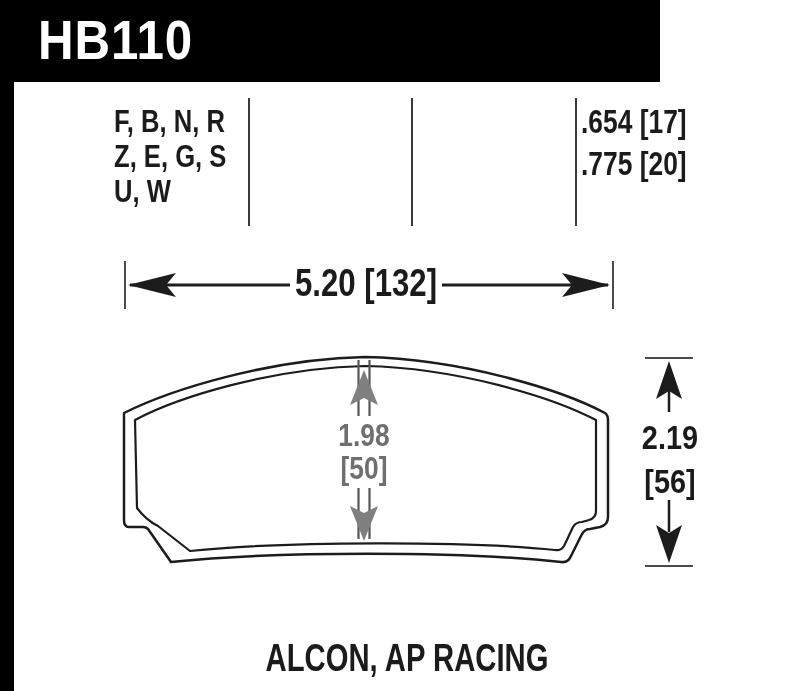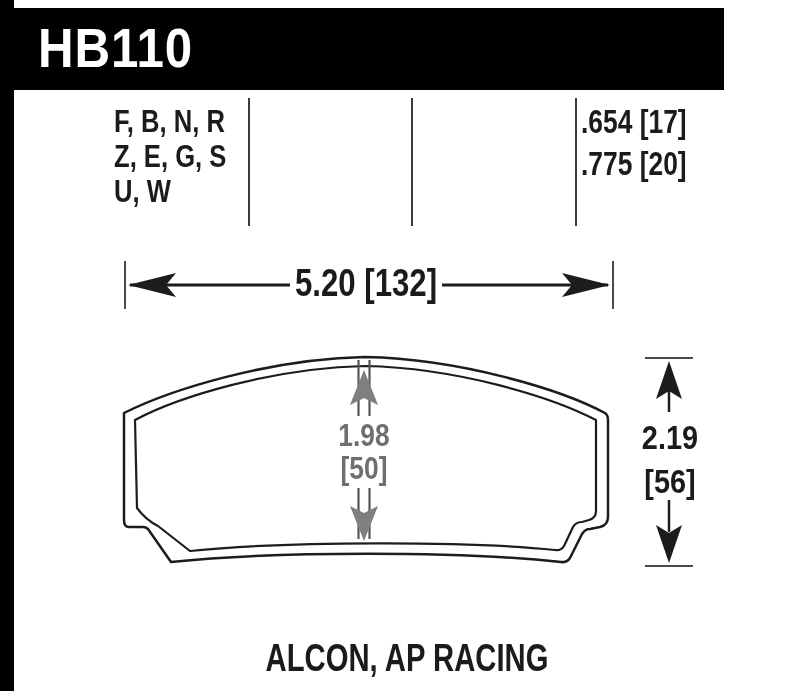--- a/index.html
+++ b/index.html
@@ -3,21 +3,21 @@
 <meta charset="utf-8">
 <style>
   html,body { margin:0; padding:0; }
   body {
     width:800px; height:691px; position:relative; background:#ffffff;
     font-family:"Liberation Sans", sans-serif; overflow:hidden; color:#1b1b1b;
   }
   .abs { position:absolute; }
 
   
-  .topbar { left:0; top:8px; width:724px; height:82px; background:#000000; }
+  .topbar { left:0; top:0; width:660px; height:82px; background:#000000; }
   .leftstrip { left:0; top:0; width:14px; height:691px; background:#000000; }
   .partnum {
     position:absolute; left:38px; top:9px; color:#ffffff;
     font-size:56px; font-weight:700; letter-spacing:1px; line-height:1.1;
     transform:scaleX(0.88); transform-origin:left top; white-space:nowrap;
   }
 
   
   .compounds {
     left:114px; top:104px; font-size:32px; font-weight:700; line-height:35px;

